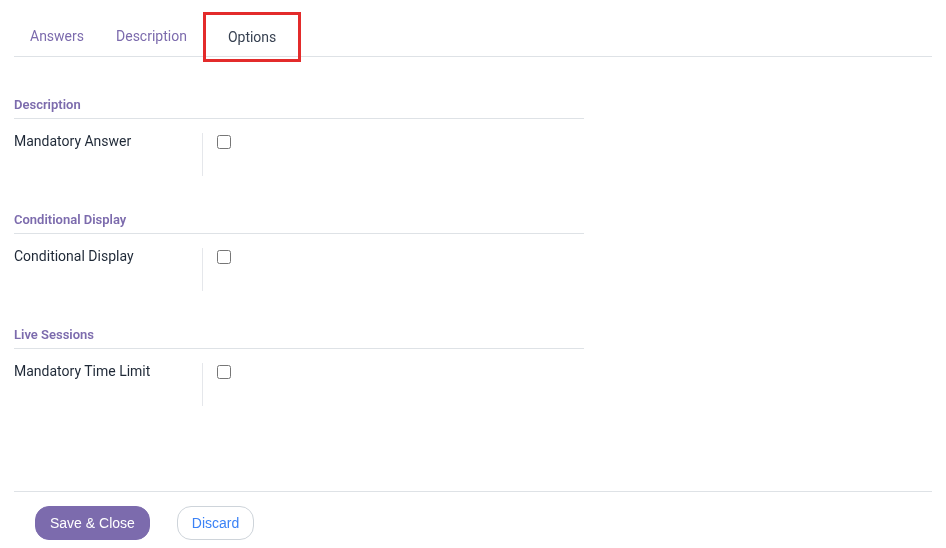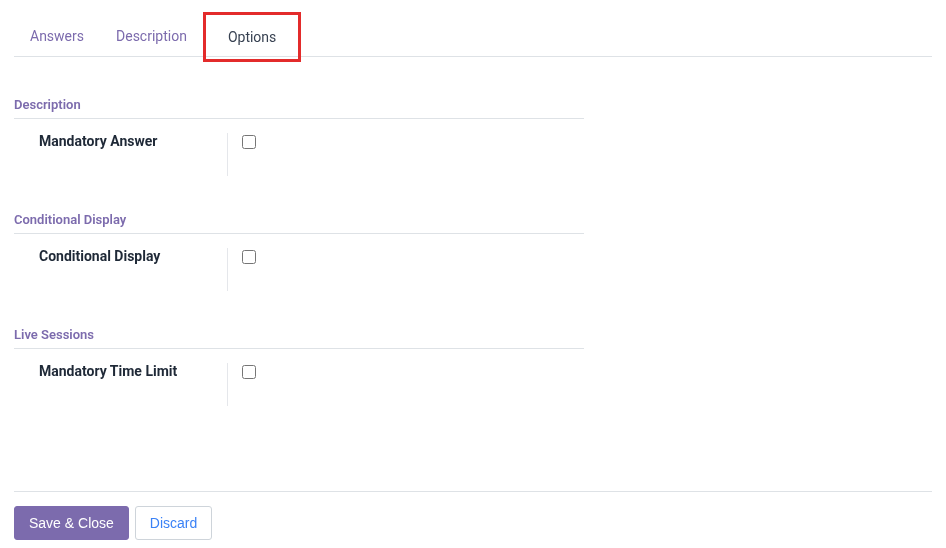--- a/index.html
+++ b/index.html
@@ -46,25 +46,24 @@
       padding-bottom: 6px;
       border-bottom: 1px solid #dee2e6;
       margin-bottom: 14px;
     }
     .field-row {
       display: flex;
       align-items: flex-start;
     }
     .field-label {
       width: 188px;
-      font-weight: 700;
+      font-weight: 400;
       color: #1f2937;
       font-size: 14px;
       padding-top: 0px;
-      margin-left: 25px;
     }
     .field-value {
       border-left: 1px solid #e5e7eb;
       padding: 2px 0 24px 14px;
       flex: 1;
     }
     .field-value input[type="checkbox"] {
       width: 14px;
       height: 14px;
       cursor: pointer;
@@ -76,23 +75,24 @@
       left: 14px;
       right: 14px;
       border-top: 1px solid #dee2e6;
       padding-top: 14px;
       display: flex;
       gap: 6px;
     }
     .btn {
       padding: 8px 14px;
       font-size: 14px;
-      border-radius: 3px;
+      border-radius: 14px;
       cursor: pointer;
       border: 1px solid transparent;
+      margin-left: 21px;
     }
     .btn-primary {
       background: #7c6bad;
       color: #ffffff;
       border-color: #7c6bad;
     }
     .btn-secondary {
       background: #ffffff;
       color: #3b82f6;
       border-color: #ced4da;

